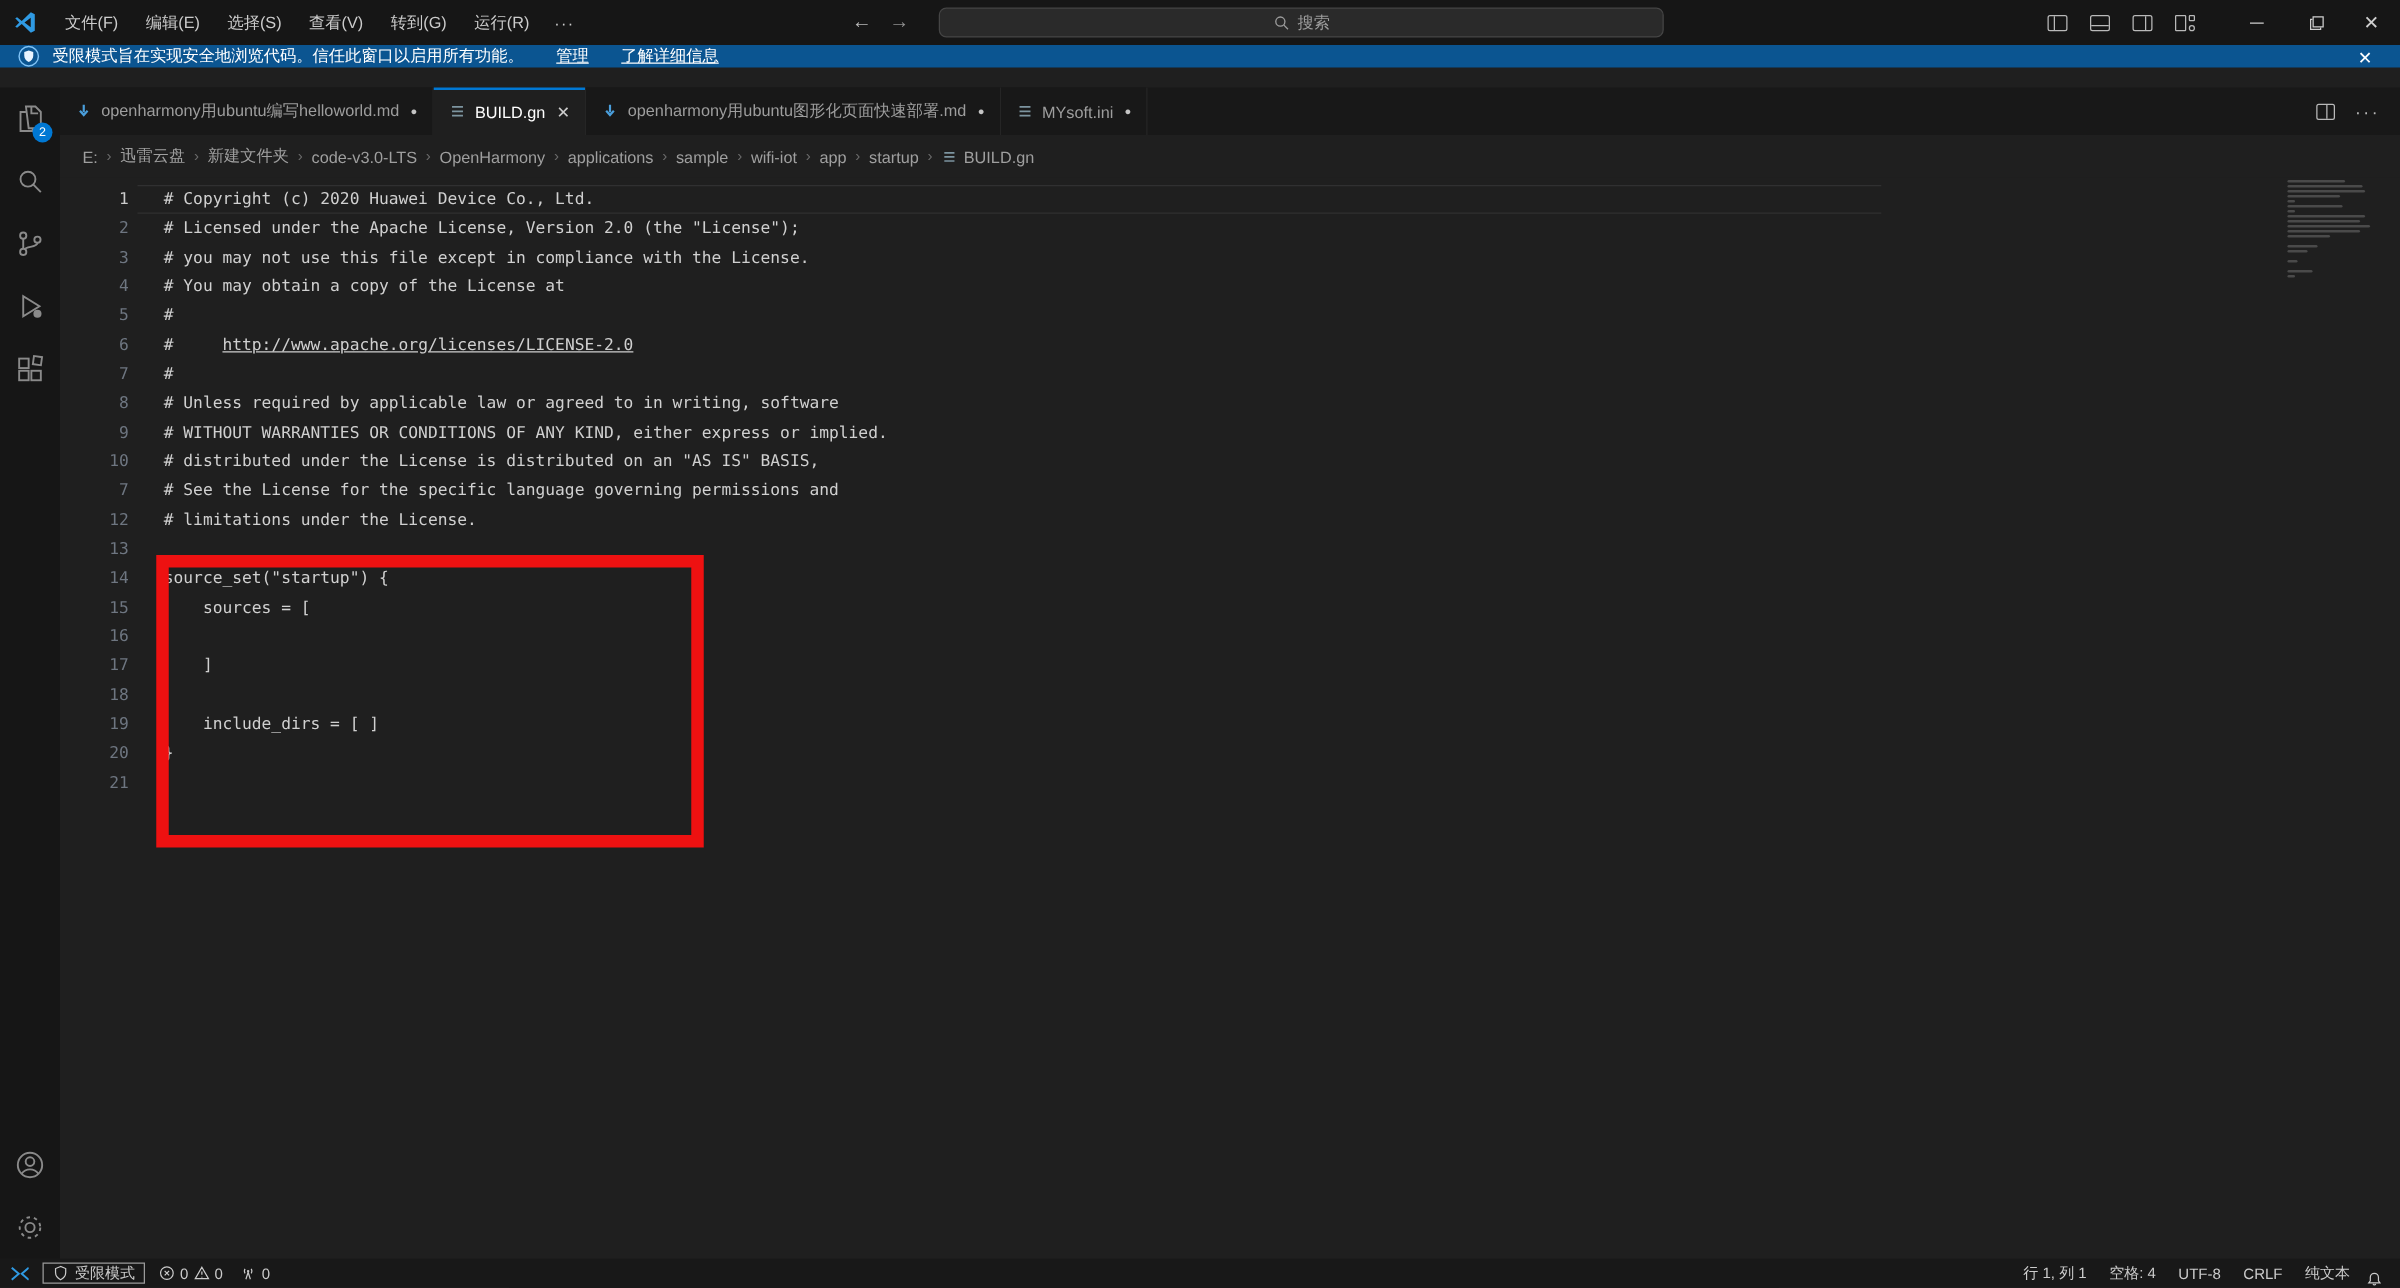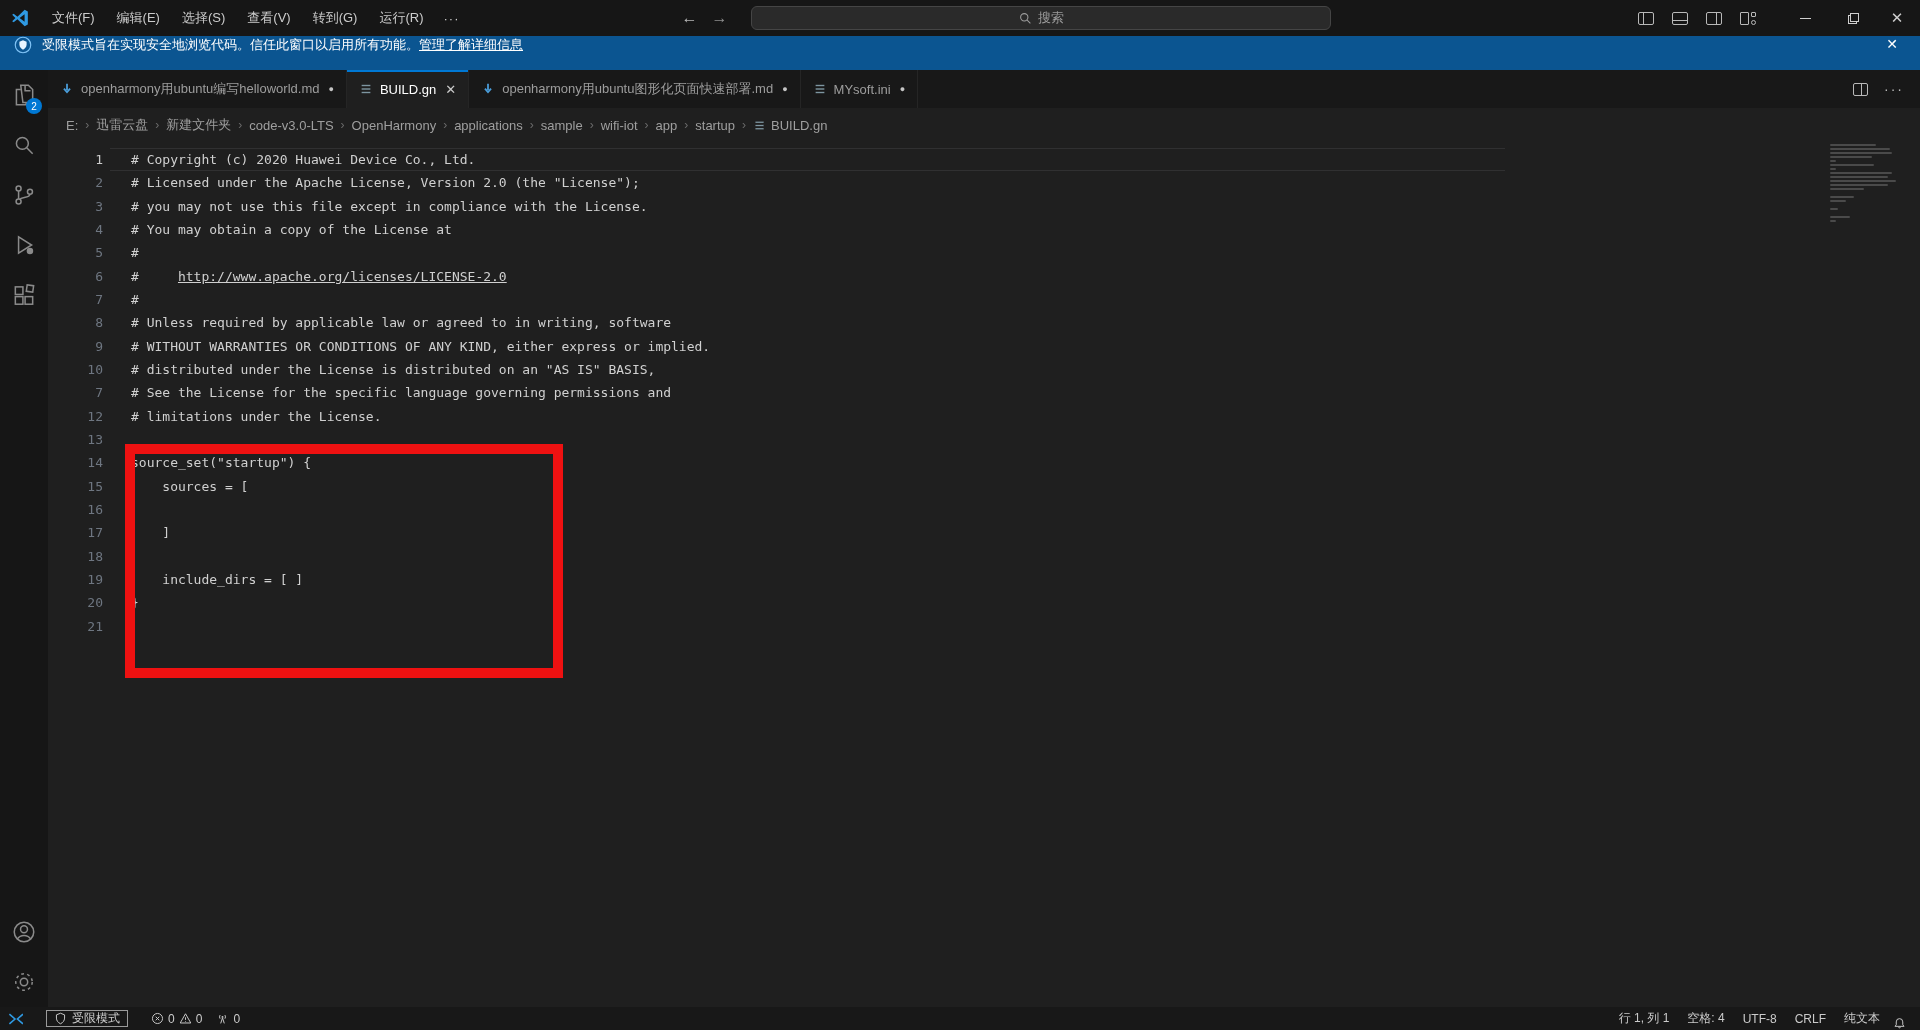--- a/index.html
+++ b/index.html
@@ -33,24 +33,24 @@
   .lay-grid i:nth-child(3){ right:0; bottom:0; width:5px; height:5px; border-radius:50%; }
   .win-btn { width:46px; height:36px; display:flex; align-items:center; justify-content:center; color:#cfcfcf; }
   .win-min:after { content:""; width:11px; height:1px; background:#cfcfcf; }
   .win-restore { position:relative; }
   .win-restore i { position:absolute; width:9px; height:9px; border:1px solid #cfcfcf; background:#161616; }
   .win-restore i.b { transform:translate(1px,1px); }
   .win-restore i.a { transform:translate(3px,-1px); }
   .win-close { font-size:15px; }
 
   
-  .banner { position:absolute; left:0; top:36px; width:1920px; height:34px; background:#0b5591;
-    display:flex; align-items:flex-start; color:#ffffff; font-size:13px; padding-left:14px; }
+  .banner { position:absolute; left:0; top:36px; width:1920px; height:18px; background:#0b5591;
+    display:flex; align-items:flex-end; color:#ffffff; font-size:13px; padding-left:14px; }
   .banner .shield { width:18px; height:18px; margin-right:10px; flex:none; }
-  .banner-link { text-decoration:underline; color:#ffffff; white-space:nowrap; }
+  .banner-link { margin-left:26px; text-decoration:underline; color:#ffffff; white-space:nowrap; }
   .banner-close { margin-left:auto; margin-right:22px; color:#ffffff; font-size:14px; }
 
   
   .activitybar { position:absolute; left:0; top:70px; width:48px; height:937px; background:#161616;
     display:flex; flex-direction:column; align-items:center; }
   .act-item { width:48px; height:50px; display:flex; align-items:center; justify-content:center; position:relative; }
   .act-item svg { width:26px; height:26px; stroke:#8a8a8a; fill:none; stroke-width:1.4; }
   .act-badge { position:absolute; right:6px; bottom:6px; min-width:16px; height:16px; border-radius:8px;
     background:#0078d4; color:#fff; font-size:10px; display:flex; align-items:center; justify-content:center; }
   .act-spacer { flex:1; }
@@ -92,21 +92,21 @@
   .red-annotation { position:absolute; left:77px; top:302px; width:438px; height:234px;
     border:10px solid #ee1111; pointer-events:none; z-index:5; }
   .minimap { position:absolute; right:16px; top:2px; width:74px; height:52px; }
   .mm-bar { height:2px; margin-bottom:2px; background:#4a4a4a; border-radius:1px; }
 
   
   .statusbar { position:absolute; left:0; bottom:0; width:1920px; height:23px; background:#181818;
     display:flex; align-items:center; font-size:12px; color:#cbcbcb; }
   .sb-remote { width:30px; height:23px; display:flex; align-items:center; justify-content:center; }
   .sb-item { display:flex; align-items:center; gap:4px; padding:0 7px; height:23px; white-space:nowrap; }
-  .sb-restricted { border:1px solid #9a9a9a; height:17px; margin:0 16px; padding:0 7px; display:flex; align-items:center; gap:5px; }
+  .sb-restricted { border:1px solid #9a9a9a; height:17px; margin:0 4px; padding:0 7px; display:flex; align-items:center; gap:5px; }
   .sb-right { margin-left:auto; display:flex; align-items:flex-end; gap:8px; padding-right:14px; }
   .sb-right .sb-item { padding:0 5px; }
   .sb-ic { width:13px; height:13px; stroke:#cbcbcb; fill:none; stroke-width:1.2; }
 </style>
 </head>
 <body>
 
 <div class="app">
 
   <div class="titlebar">

